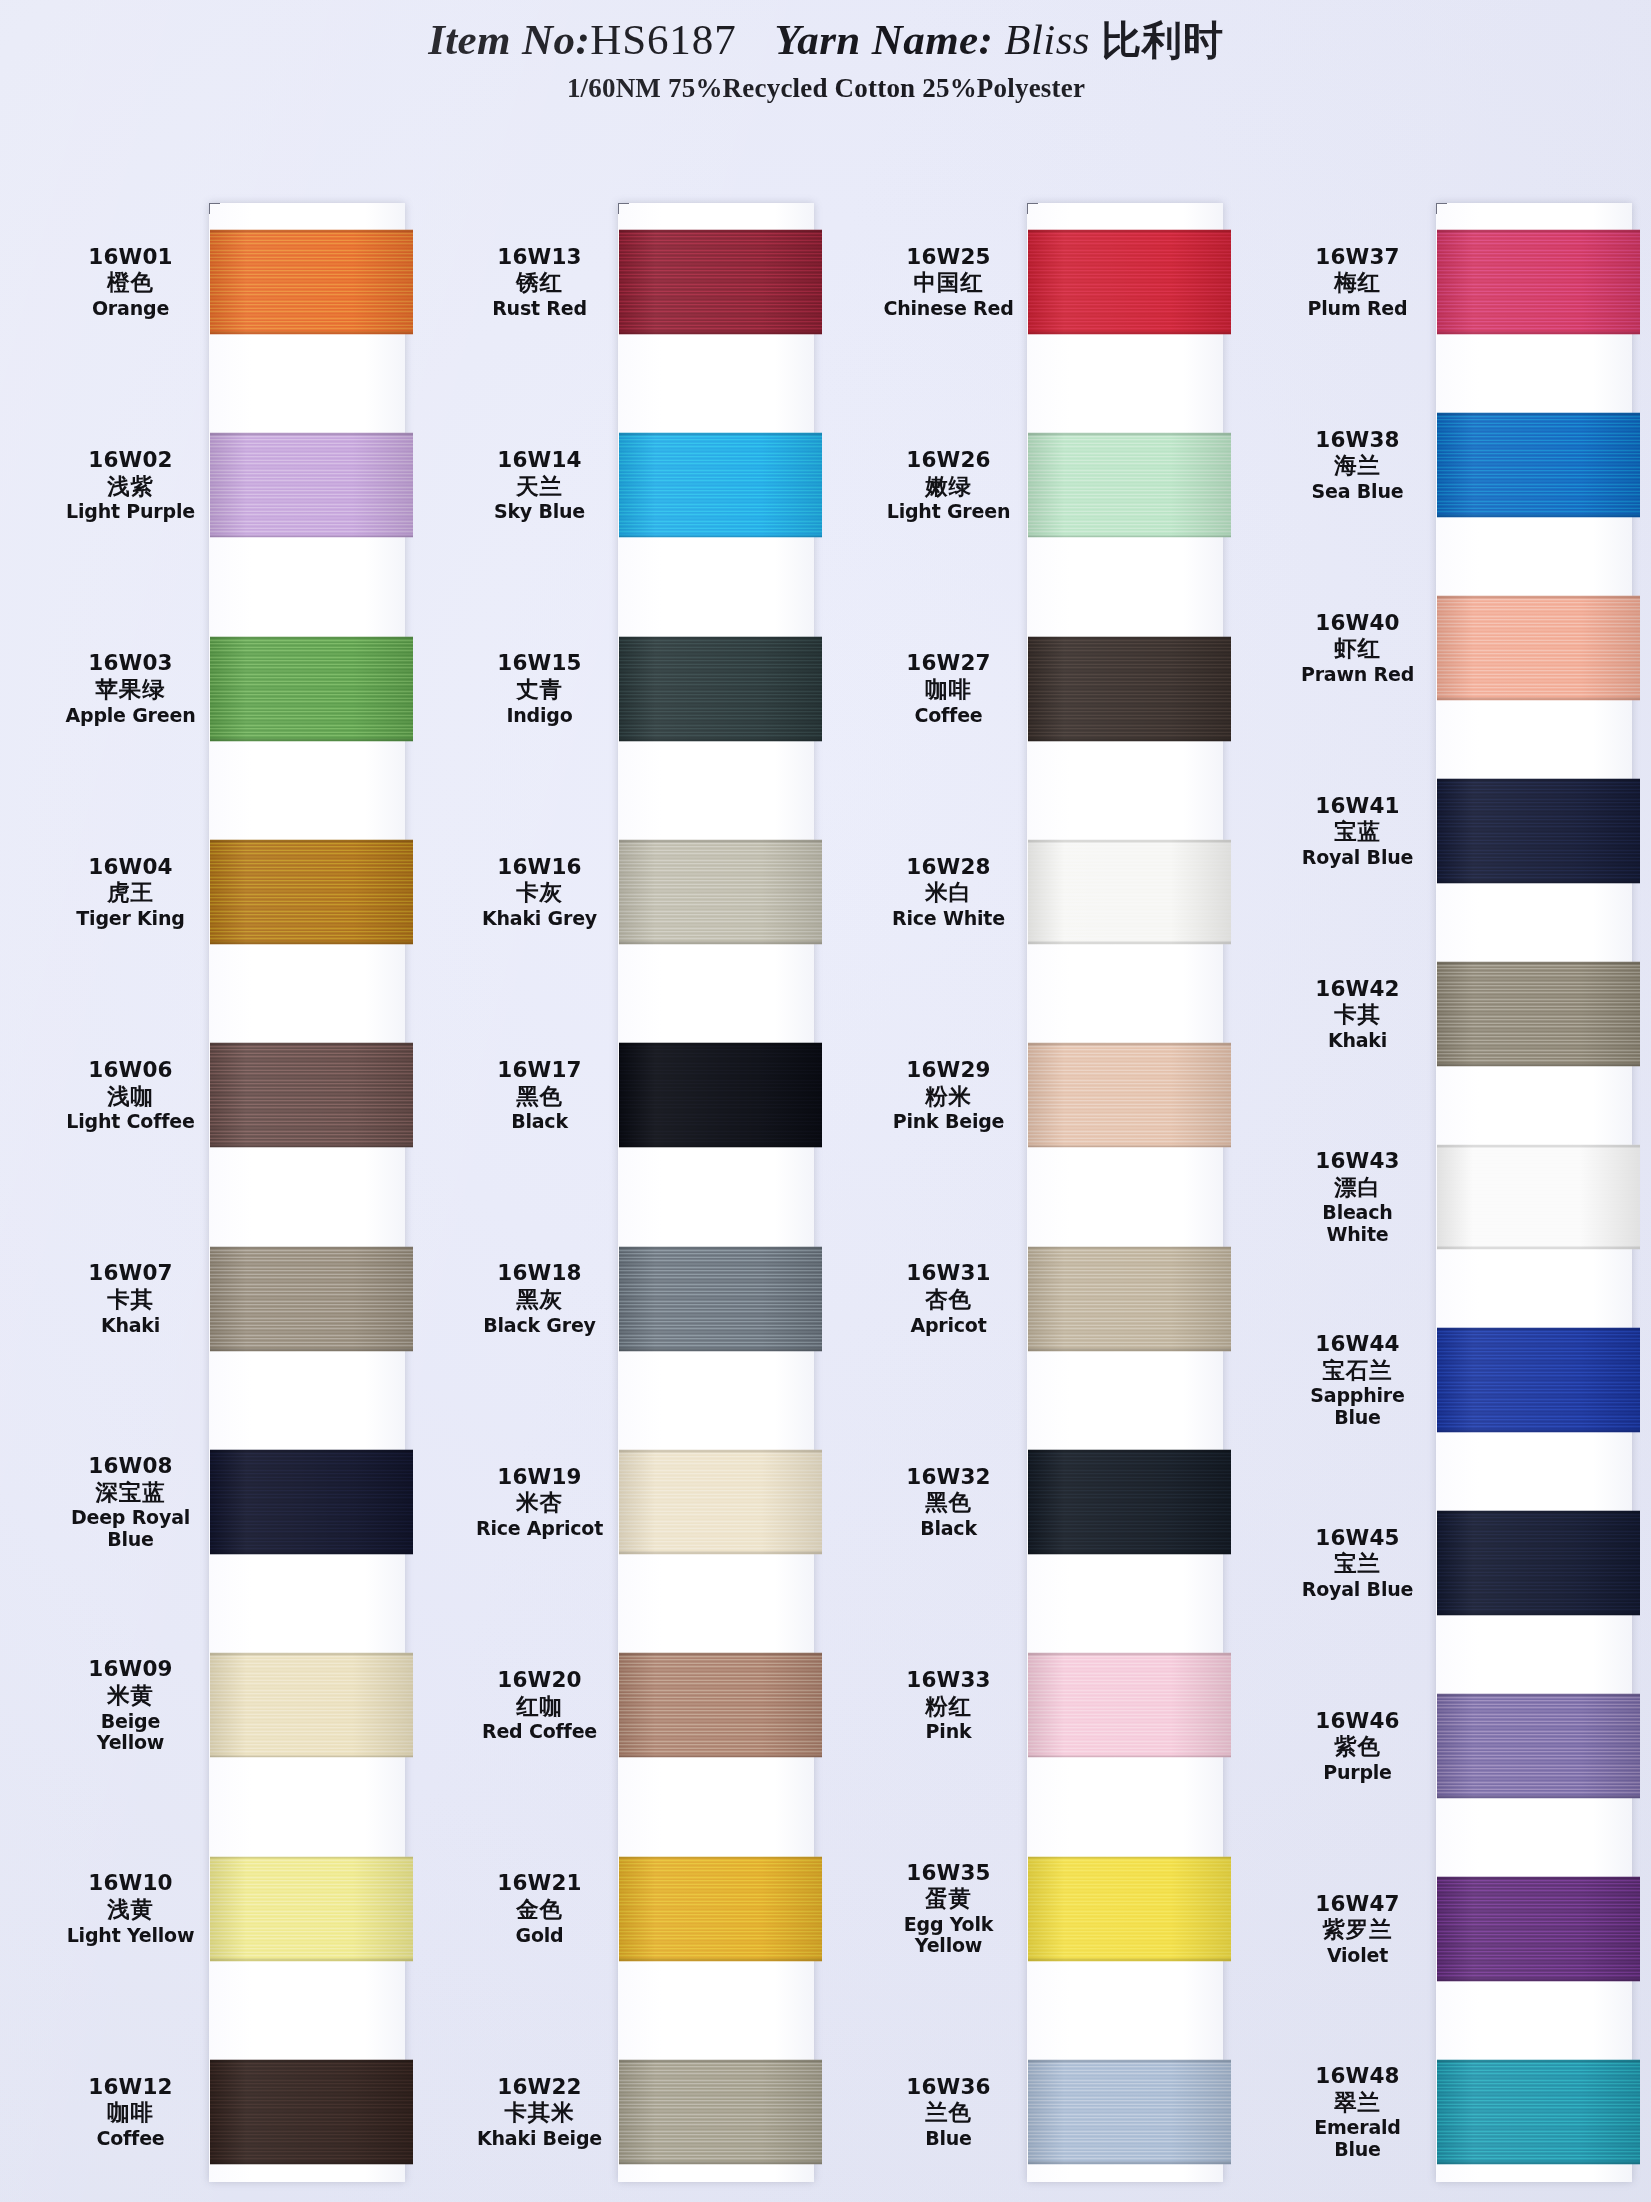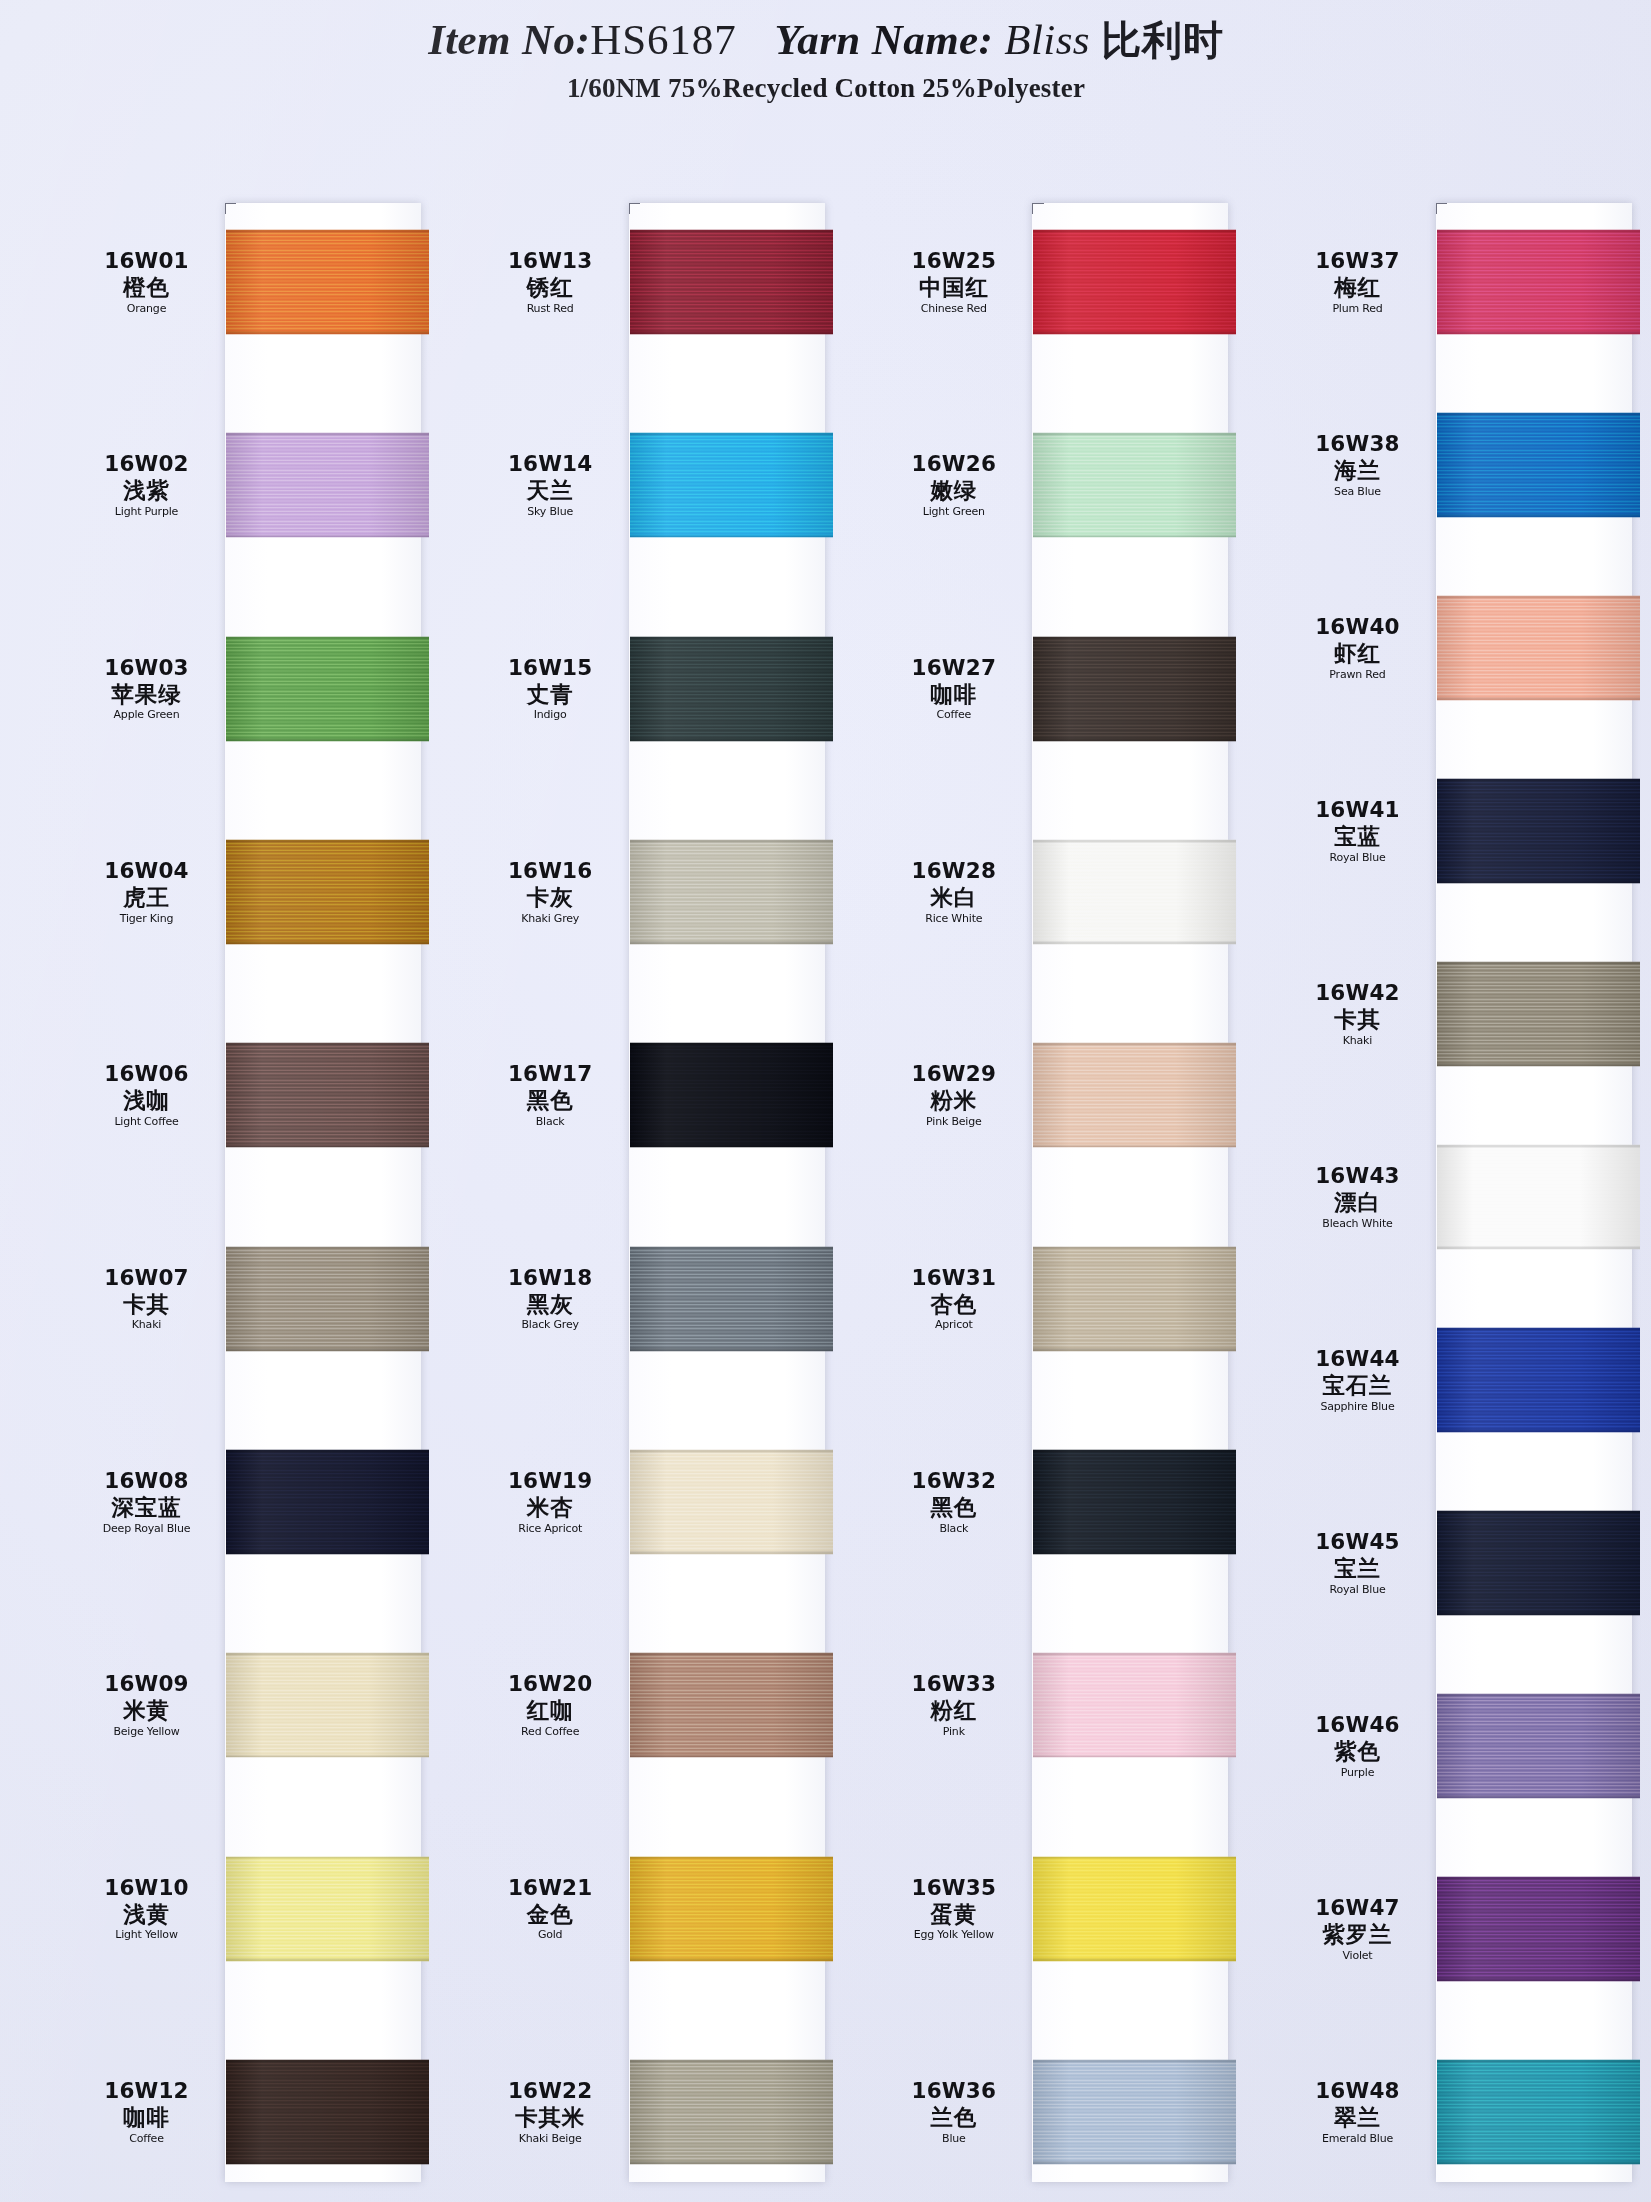--- a/index.html
+++ b/index.html
@@ -67,21 +67,21 @@
 
   
   .board {
     position: absolute;
     top: 215px;
     left: 0;
     right: 0;
     bottom: 24px;
     display: flex;
     justify-content: space-between;
-    padding: 0 19px 0 80px;
+    padding: 0 19px 0 64px;
     box-sizing: border-box;
   }
   .column {
     position: relative;
     width: 342px;
     display: flex;
     flex-direction: column;
   }
 
   
@@ -135,22 +135,22 @@
   }
   .cn {
     font-family: "DejaVu Sans", sans-serif;
     font-size: 22.4px;
     font-weight: 700;
     letter-spacing: 0.9px;
     margin-top: 1.7px;
   }
   .en {
     font-family: "DejaVu Sans", sans-serif;
-    font-size: 11px;
-    font-weight: 400;
+    font-size: 19px;
+    font-weight: 700;
     letter-spacing: -0.2px;
     margin-top: 2.6px;
   }
 
   
   .swatch-wrap{
     position:absolute;
     left: 146px;
     width: 203px;
     height: 105px;

